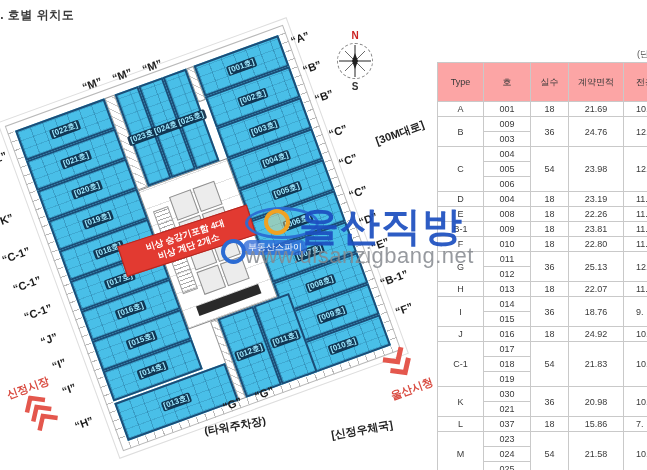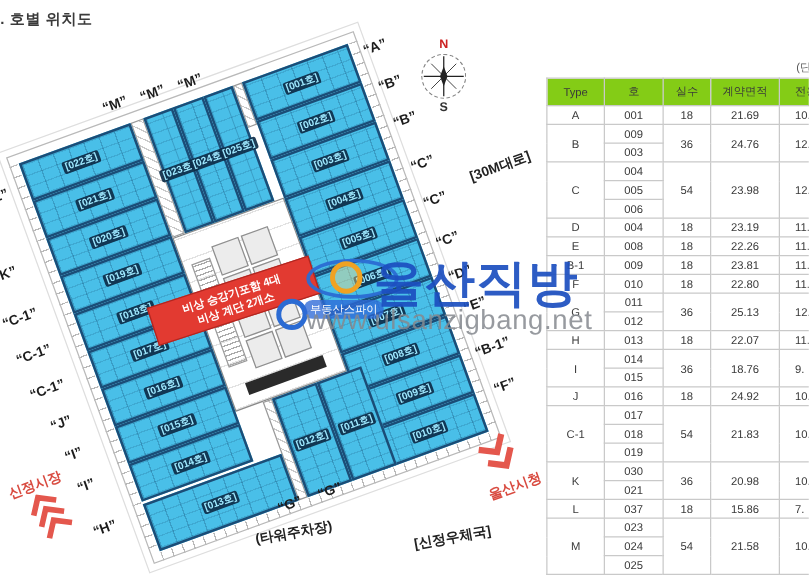--- a/index.html
+++ b/index.html
@@ -68,21 +68,21 @@
   .wm-eye { left:245px; top:207px; width:74px; height:32px; border:3px solid #2b6bd3; border-radius:50%; opacity:0.95; }
   .wm-lens { left:264px; top:209px; width:26px; height:26px; border:4px solid #f0a223; border-radius:50%; background:rgba(255,224,130,0.4); }
   .wm-ring { left:221px; top:239px; width:25px; height:25px; border:4px solid #2b6bd3; border-radius:50%; }
   .wm-sub { left:243px; top:240px; background:rgba(45,105,215,0.78); color:#fff; font-size:9px; font-weight:normal;
     padding:1px 5px; border-radius:7px; }
 
   
   .tbl-note { position:absolute; left:637px; top:48px; font-size:9px; color:#555; white-space:nowrap; z-index:3; }
   table.area { position:absolute; left:437px; top:62px; width:254px; border-collapse:collapse; z-index:3;
     font-size:9px; color:#3a3a3a; table-layout:fixed; }
-  table.area th { background:#84cc16; font-weight:normal; height:22px; border:1px solid #c9c9c9; }
+  table.area th { background:#fca5a5; font-weight:normal; height:39px; border:1px solid #c9c9c9; }
   table.area td { height:15px; text-align:center; border:1px solid #c9c9c9; background:#fff; }
   table.area td.exclusive, table.area th.exclusive { text-align:left; padding-left:12px; }
 </style>
 </head>
 <body>
 
 <div class="page-title">4. 호별 위치도</div>
 
 <div class="plan-wrap">
   <div class="outline2"></div>

